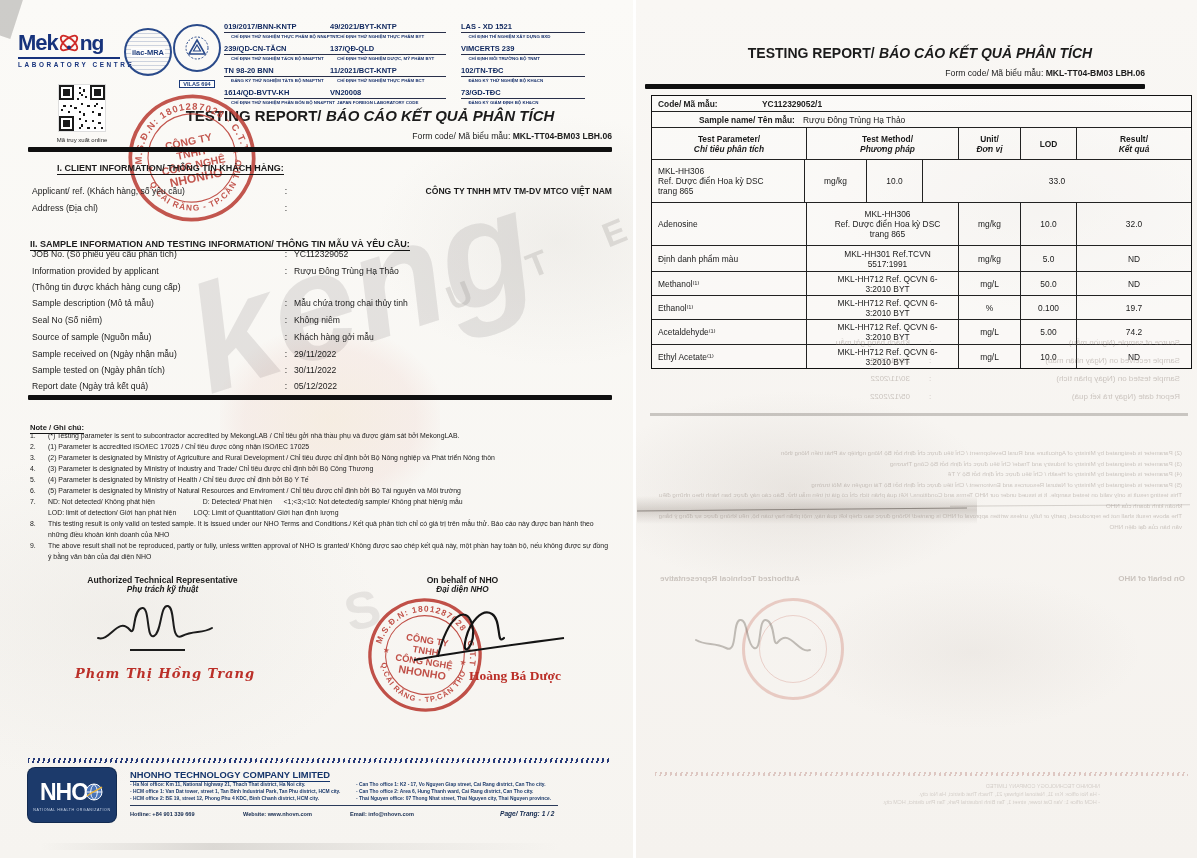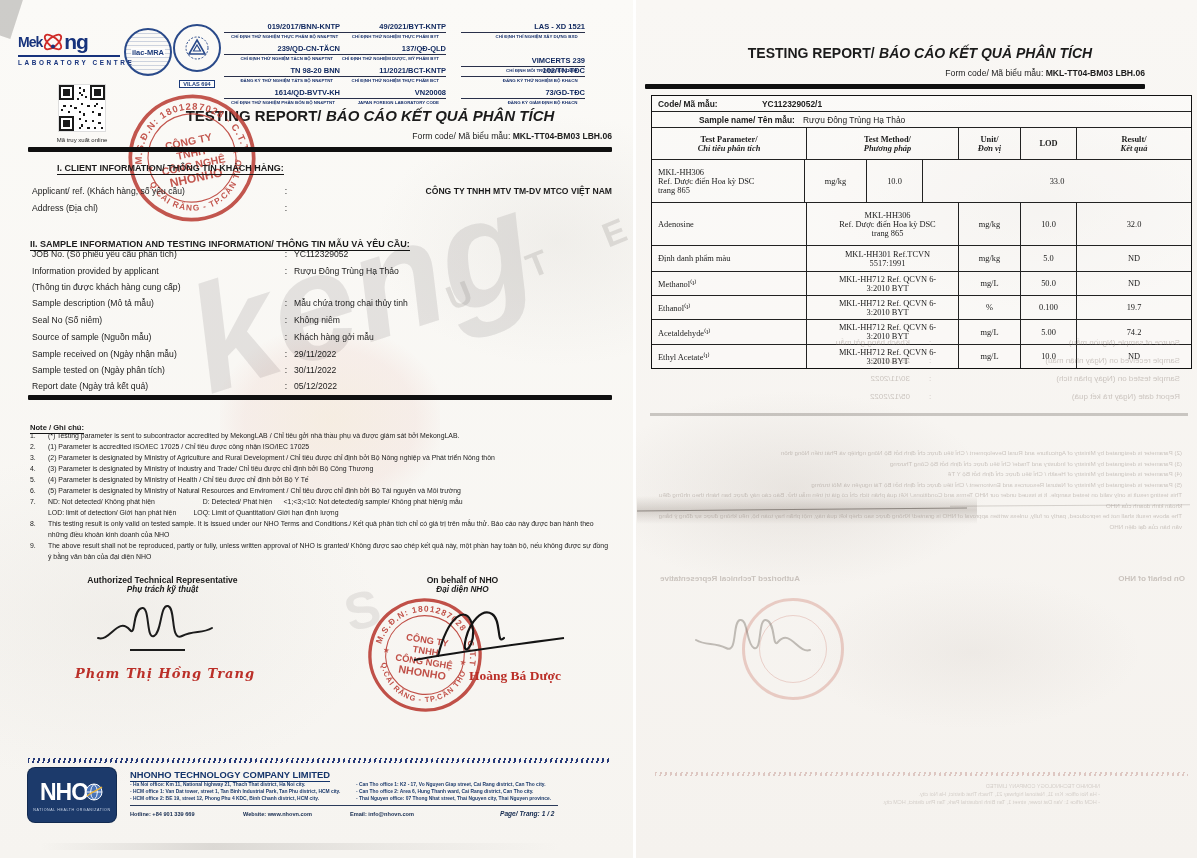--- a/index.html
+++ b/index.html
@@ -15,37 +15,37 @@
     radial-gradient(ellipse 280px 140px at 28% 57%, rgba(182,172,164,.22), transparent 70%),
     radial-gradient(ellipse 330px 170px at 72% 24%, rgba(198,190,182,.13), transparent 70%),
     radial-gradient(ellipse 240px 110px at 60% 76%, rgba(188,178,170,.14), transparent 70%),
     linear-gradient(#f9f7f4,#f5f2ee);}
   .vi{font-style:italic;}
   .b{font-weight:bold;}
   .u{border-bottom:1.5px solid #141414;padding-bottom:1px;}
   .divider{background:#101010;height:4.5px;border-radius:1px;}
   .navy{color:#17337c;}
   
-  .acc{position:absolute;text-align:right;}
+  .acc{position:absolute;text-align:left;}
   .acc-code{font-size:7.5px;font-weight:bold;color:#122a60;border-bottom:1px solid #29304a;padding-bottom:1px;white-space:nowrap;}
   .acc-desc{font-size:5px;color:#17306c;font-weight:bold;margin-top:1px;white-space:nowrap;transform:scale(.88);transform-origin:center top;}
   
   .lvrow{position:absolute;left:32px;width:580px;font-size:8.6px;display:flex;}
   .lv-label{width:246px;flex:none;}
   .lv-colon{width:16px;flex:none;text-align:center;}
   .lv-value{flex:1;}
   
   .note-row{display:flex;gap:3px;line-height:11px;}
   .note-n{width:15px;flex:none;}
   .note-t{white-space:pre-wrap;flex:1;}
   
   #rtable{position:absolute;left:651px;top:95px;width:539px;border:1.6px solid #111;font-size:8.4px;background:rgba(255,255,255,.35);}
   .trow{display:flex;border-top:1px solid #222;}
   .trow:first-child{border-top:none;}
-  .cell{border-left:1px solid #222;display:flex;align-items:center;justify-content:center;text-align:center;padding:1px 2px;box-sizing:border-box;font-family:Liberation Serif, serif;}
+  .cell{border-left:1px solid #222;display:flex;align-items:center;justify-content:center;text-align:center;padding:1px 2px;box-sizing:border-box;}
   .cell:first-child{border-left:none;justify-content:flex-start;text-align:left;padding-left:6px;}
   .cw0{width:154px;flex:none;}
   .cw1{width:152px;flex:none;white-space:pre-line;padding-left:12px;}
   .cw2{width:62px;flex:none;}
   .cw3{width:56px;flex:none;}
   .cw4{flex:1;}
   .hdr .cell{flex-direction:column;justify-content:center;font-weight:bold;}
   .hdr .cell:first-child{align-items:center;text-align:center;padding-left:2px;}
   
   .ghost{position:absolute;transform:scaleX(-1);color:#8d8179;opacity:.42;filter:blur(.4px);}
@@ -63,21 +63,21 @@
   <div id="pgL" class="abs"></div>
   <div id="pgR" class="abs"></div>
 
   <div class="wmark" style="left:185px;top:205px;font-size:150px;font-style:italic;transform:rotate(-18deg);">keng</div>
   <div class="wmark" style="left:440px;top:240px;font-size:34px;letter-spacing:26px;transform:rotate(-22deg);color:rgba(150,147,144,.26);">U  T  E</div>
   <div class="wmark" style="left:345px;top:580px;font-size:52px;transform:rotate(-15deg);color:rgba(160,157,154,.2);">S</div>
   <div class="abs" style="left:220px;top:330px;width:220px;height:180px;background:radial-gradient(ellipse at center, rgba(228,176,118,.14), rgba(215,120,100,.08) 55%, transparent 75%);"></div>
 
   <div class="abs" style="left:18px;top:30px;width:102px;">
     <div style="display:flex;align-items:center;">
-      <span class="b navy" style="font-size:14px;letter-spacing:-1px;">Mek</span>
+      <span class="b navy" style="font-size:22px;letter-spacing:-1px;">Mek</span>
       <svg width="24" height="24" viewBox="0 0 24 24" style="margin:0 -1px;">
         <ellipse cx="12" cy="12" rx="10" ry="4.5" fill="none" stroke="#cf2b28" stroke-width="1.8" transform="rotate(-40 12 12)"></ellipse>
         <ellipse cx="12" cy="12" rx="10" ry="4.5" fill="none" stroke="#cf2b28" stroke-width="1.8" transform="rotate(40 12 12)"></ellipse>
         <circle cx="12" cy="16.5" r="2" fill="#17337c"></circle>
       </svg>
       <span class="b navy" style="font-size:21px;letter-spacing:-1px;">ng</span>
     </div>
     <div style="height:2px;background:#17337c;margin:1px 0 2px 0;"></div>
     <div class="b navy" style="font-size:6.4px;letter-spacing:2.6px;white-space:nowrap;">LABORATORY CENTRE</div>
   </div>
@@ -130,21 +130,21 @@
   </div>
   <div class="acc" style="left:330px;top:88px;width:116px;">
     <div class="acc-code">VN20008</div>
     <div class="acc-desc">JAPAN FOREIGN LABORATORY CODE</div>
   </div>
 
   <div class="acc" style="left:461px;top:22px;width:124px;">
     <div class="acc-code">LAS - XD 1521</div>
     <div class="acc-desc">CHỈ ĐỊNH THÍ NGHIỆM XÂY DỰNG BXD</div>
   </div>
-  <div class="acc" style="left:461px;top:56px;width:124px;">
+  <div class="acc" style="left:461px;top:44px;width:124px;">
     <div class="acc-code">VIMCERTS 239</div>
     <div class="acc-desc">CHỈ ĐỊNH MÔI TRƯỜNG BỘ TNMT</div>
   </div>
   <div class="acc" style="left:461px;top:66px;width:124px;">
     <div class="acc-code">102/TN-TĐC</div>
     <div class="acc-desc">ĐĂNG KÝ THỬ NGHIỆM BỘ KH&amp;CN</div>
   </div>
   <div class="acc" style="left:461px;top:88px;width:124px;">
     <div class="acc-code">73/GD-TĐC</div>
     <div class="acc-desc">ĐĂNG KÝ GIÁM ĐỊNH BỘ KH&amp;CN</div>

